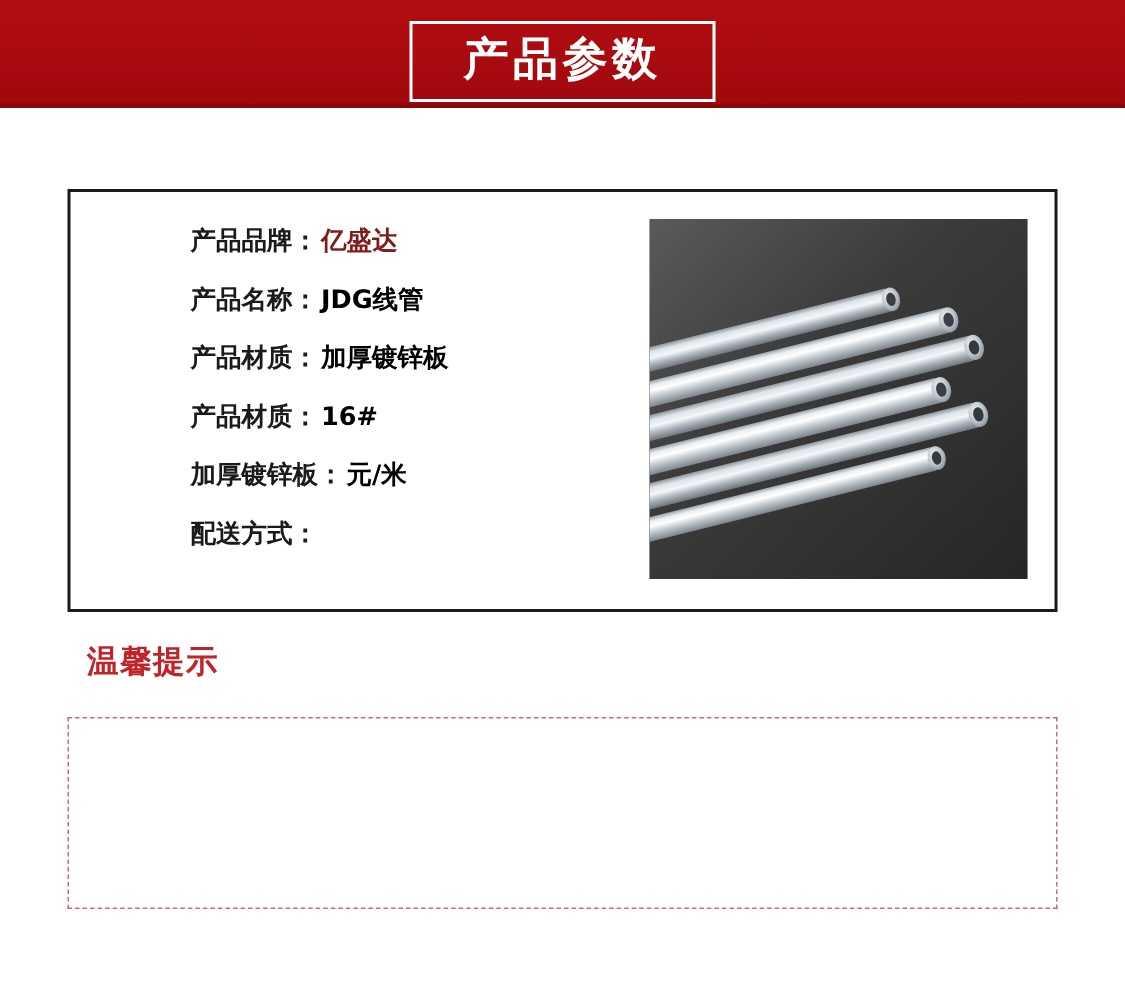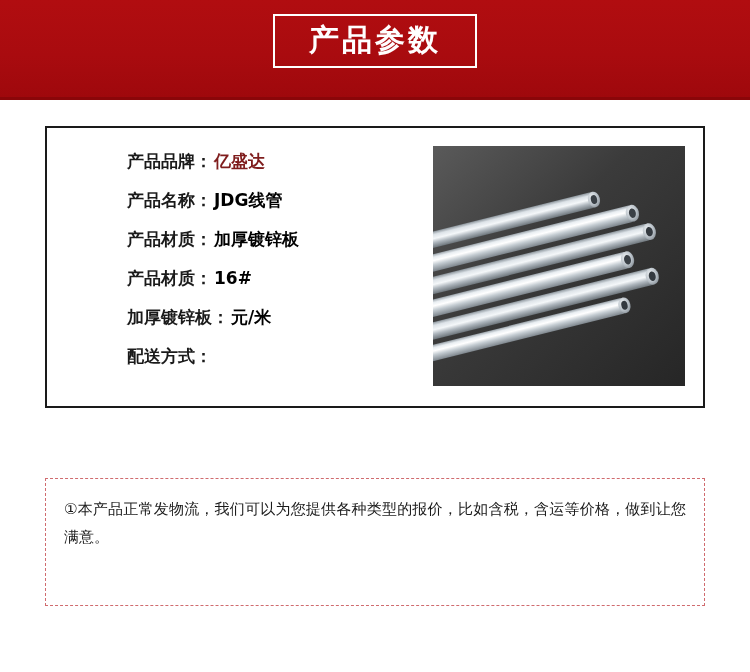--- a/index.html
+++ b/index.html
@@ -18,21 +18,21 @@
     position: relative;
     width: 750px;
     height: 672px;
     background: #ffffff;
   }
 
   
   .header {
     position: relative;
     width: 750px;
-    height: 100px;
+    height: 72px;
     background: #b50d11;
     background: linear-gradient(180deg, #b10d10 0%, #a90b0f 55%, #9e080c 100%);
     overflow: hidden;
   }
   .header::after {
     content: "";
     position: absolute;
     left: 0;
     right: 0;
     bottom: 0;
@@ -282,20 +282,20 @@
             </g>
 
             <rect x="0" y="0" width="252" height="240" fill="none"></rect>
           </svg>
         </div>
       </div>
 
     </div>
   </div>
 
+  <div class="tips-title">温馨提示</div>
 
   <div class="tips-box">
-    <p class="tip-line">①本产品正常发物流，我们可以为您提供各种类型的报价，比如含税，含运等价格，做到让您满意。</p>
   </div>
 
   <div class="footer-bar"></div>
 
 </div>
 
 </body></html>

